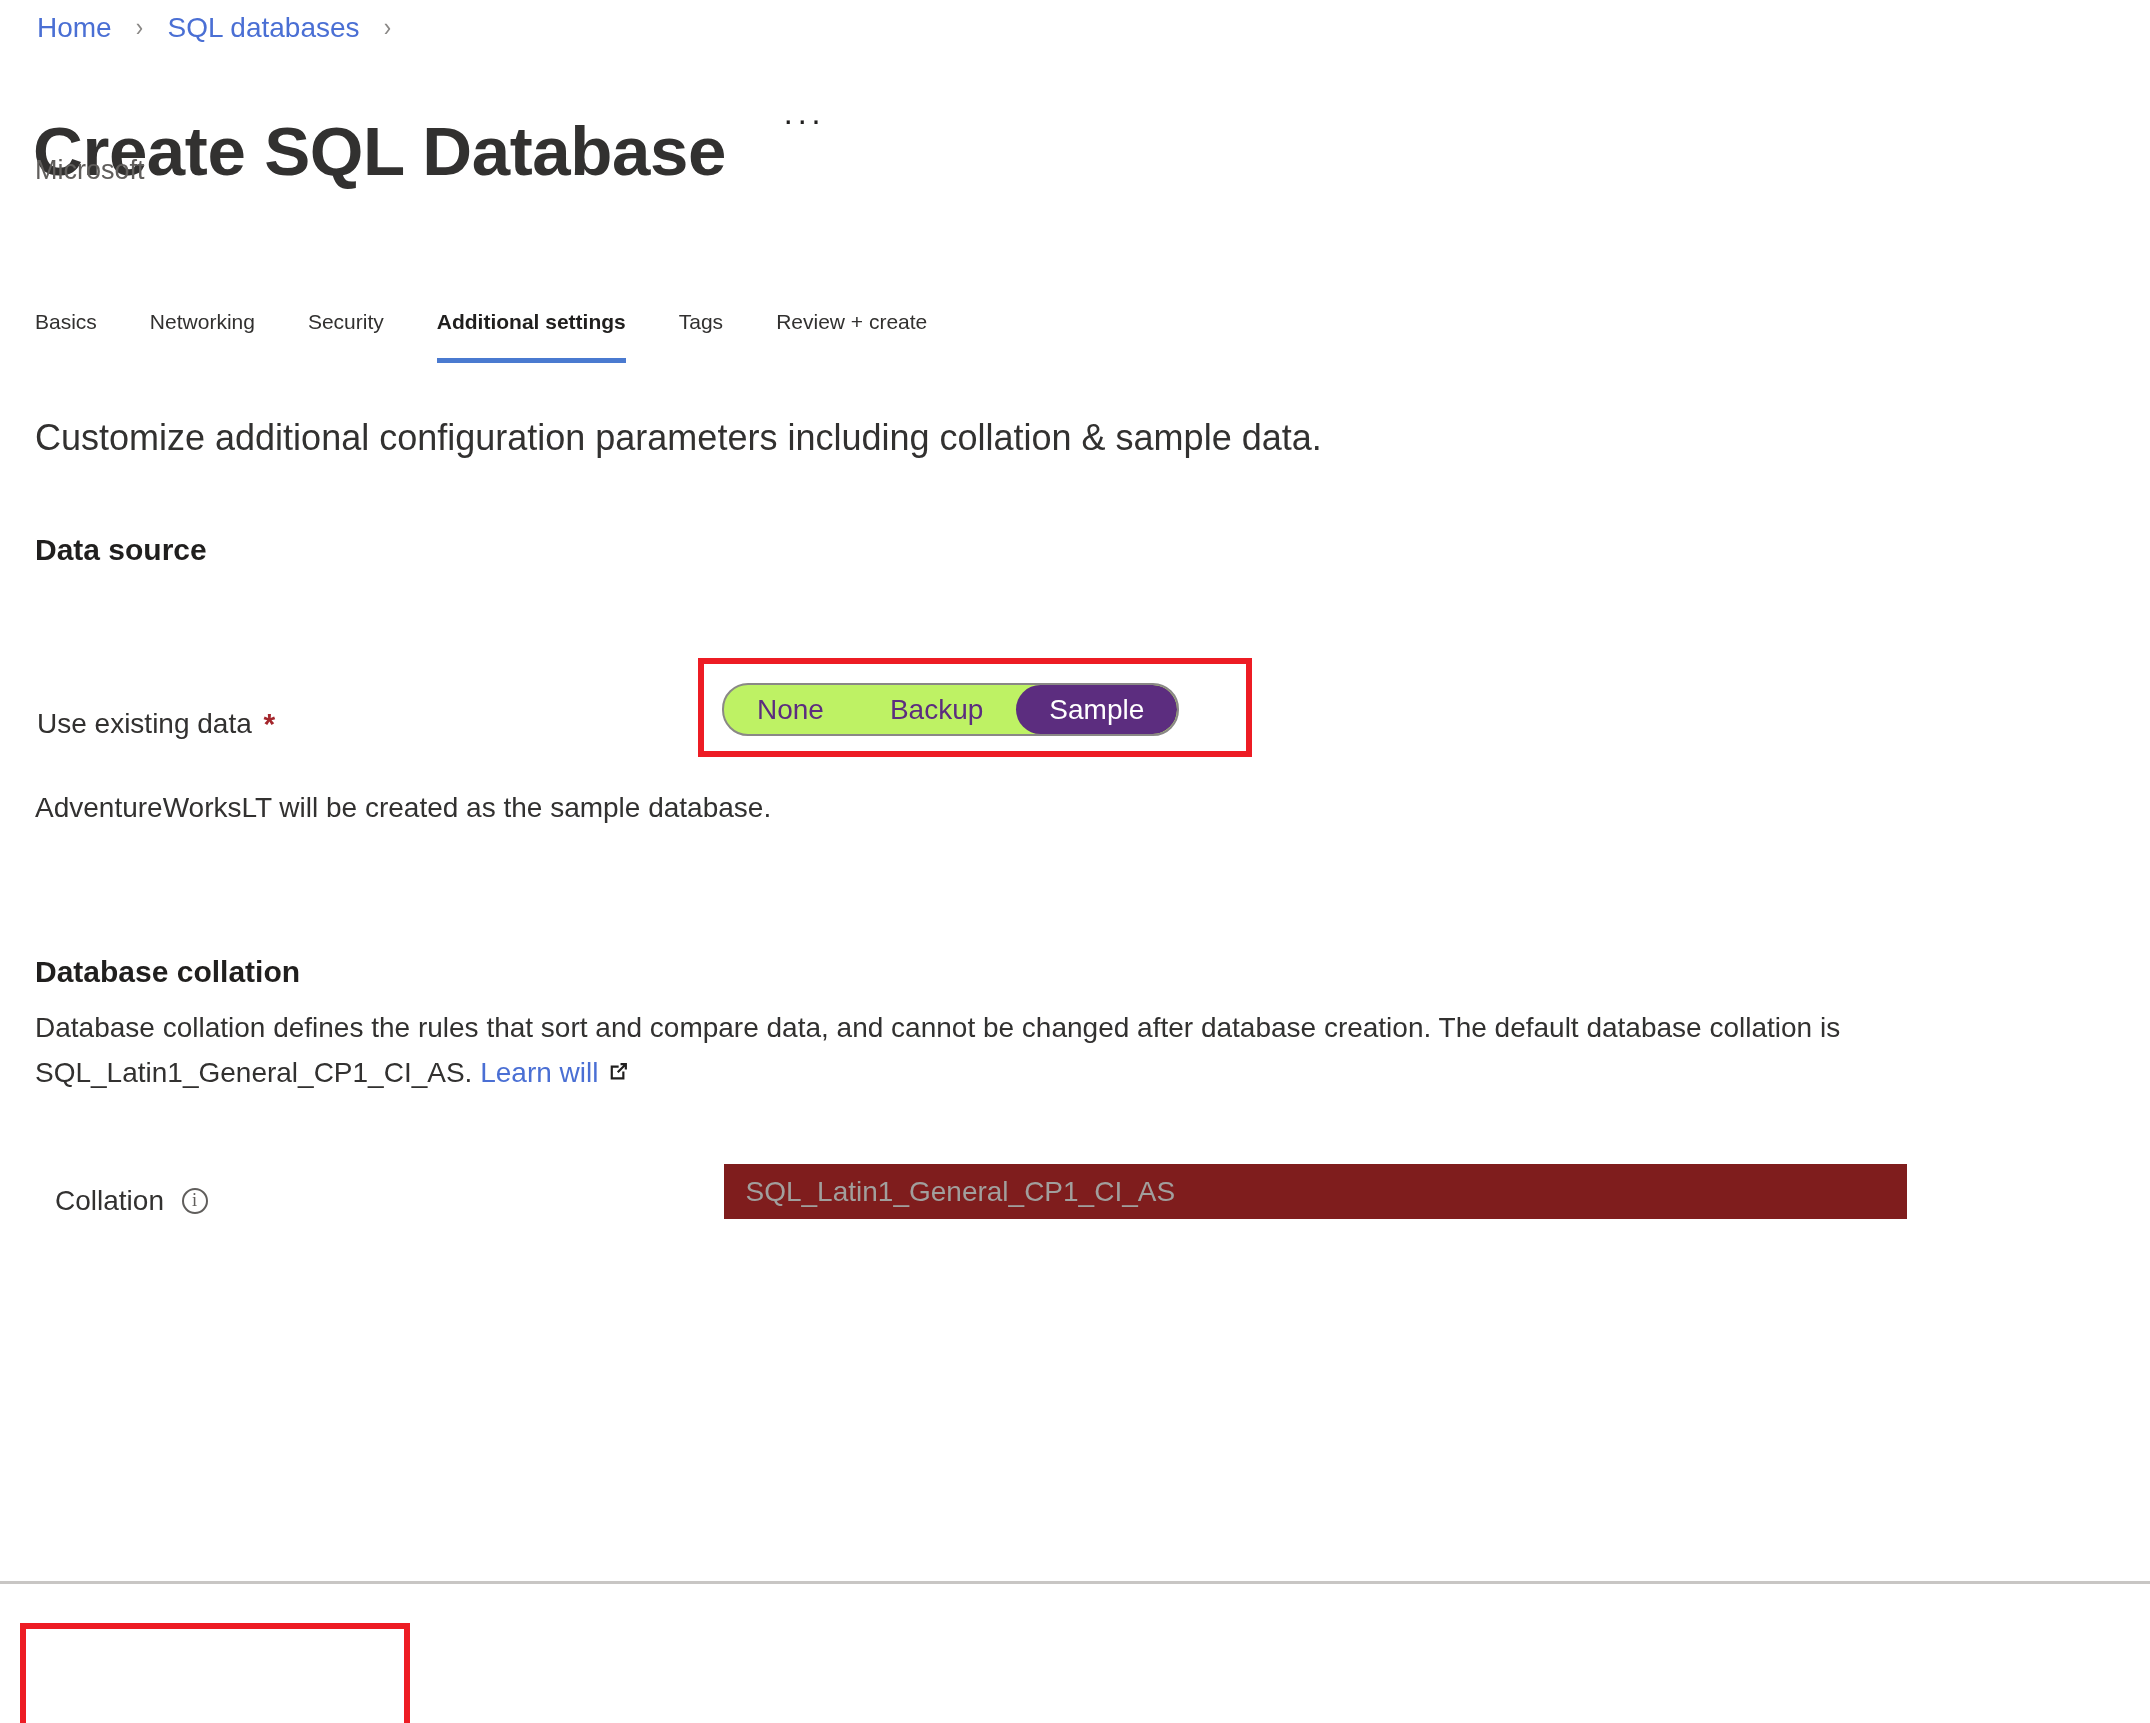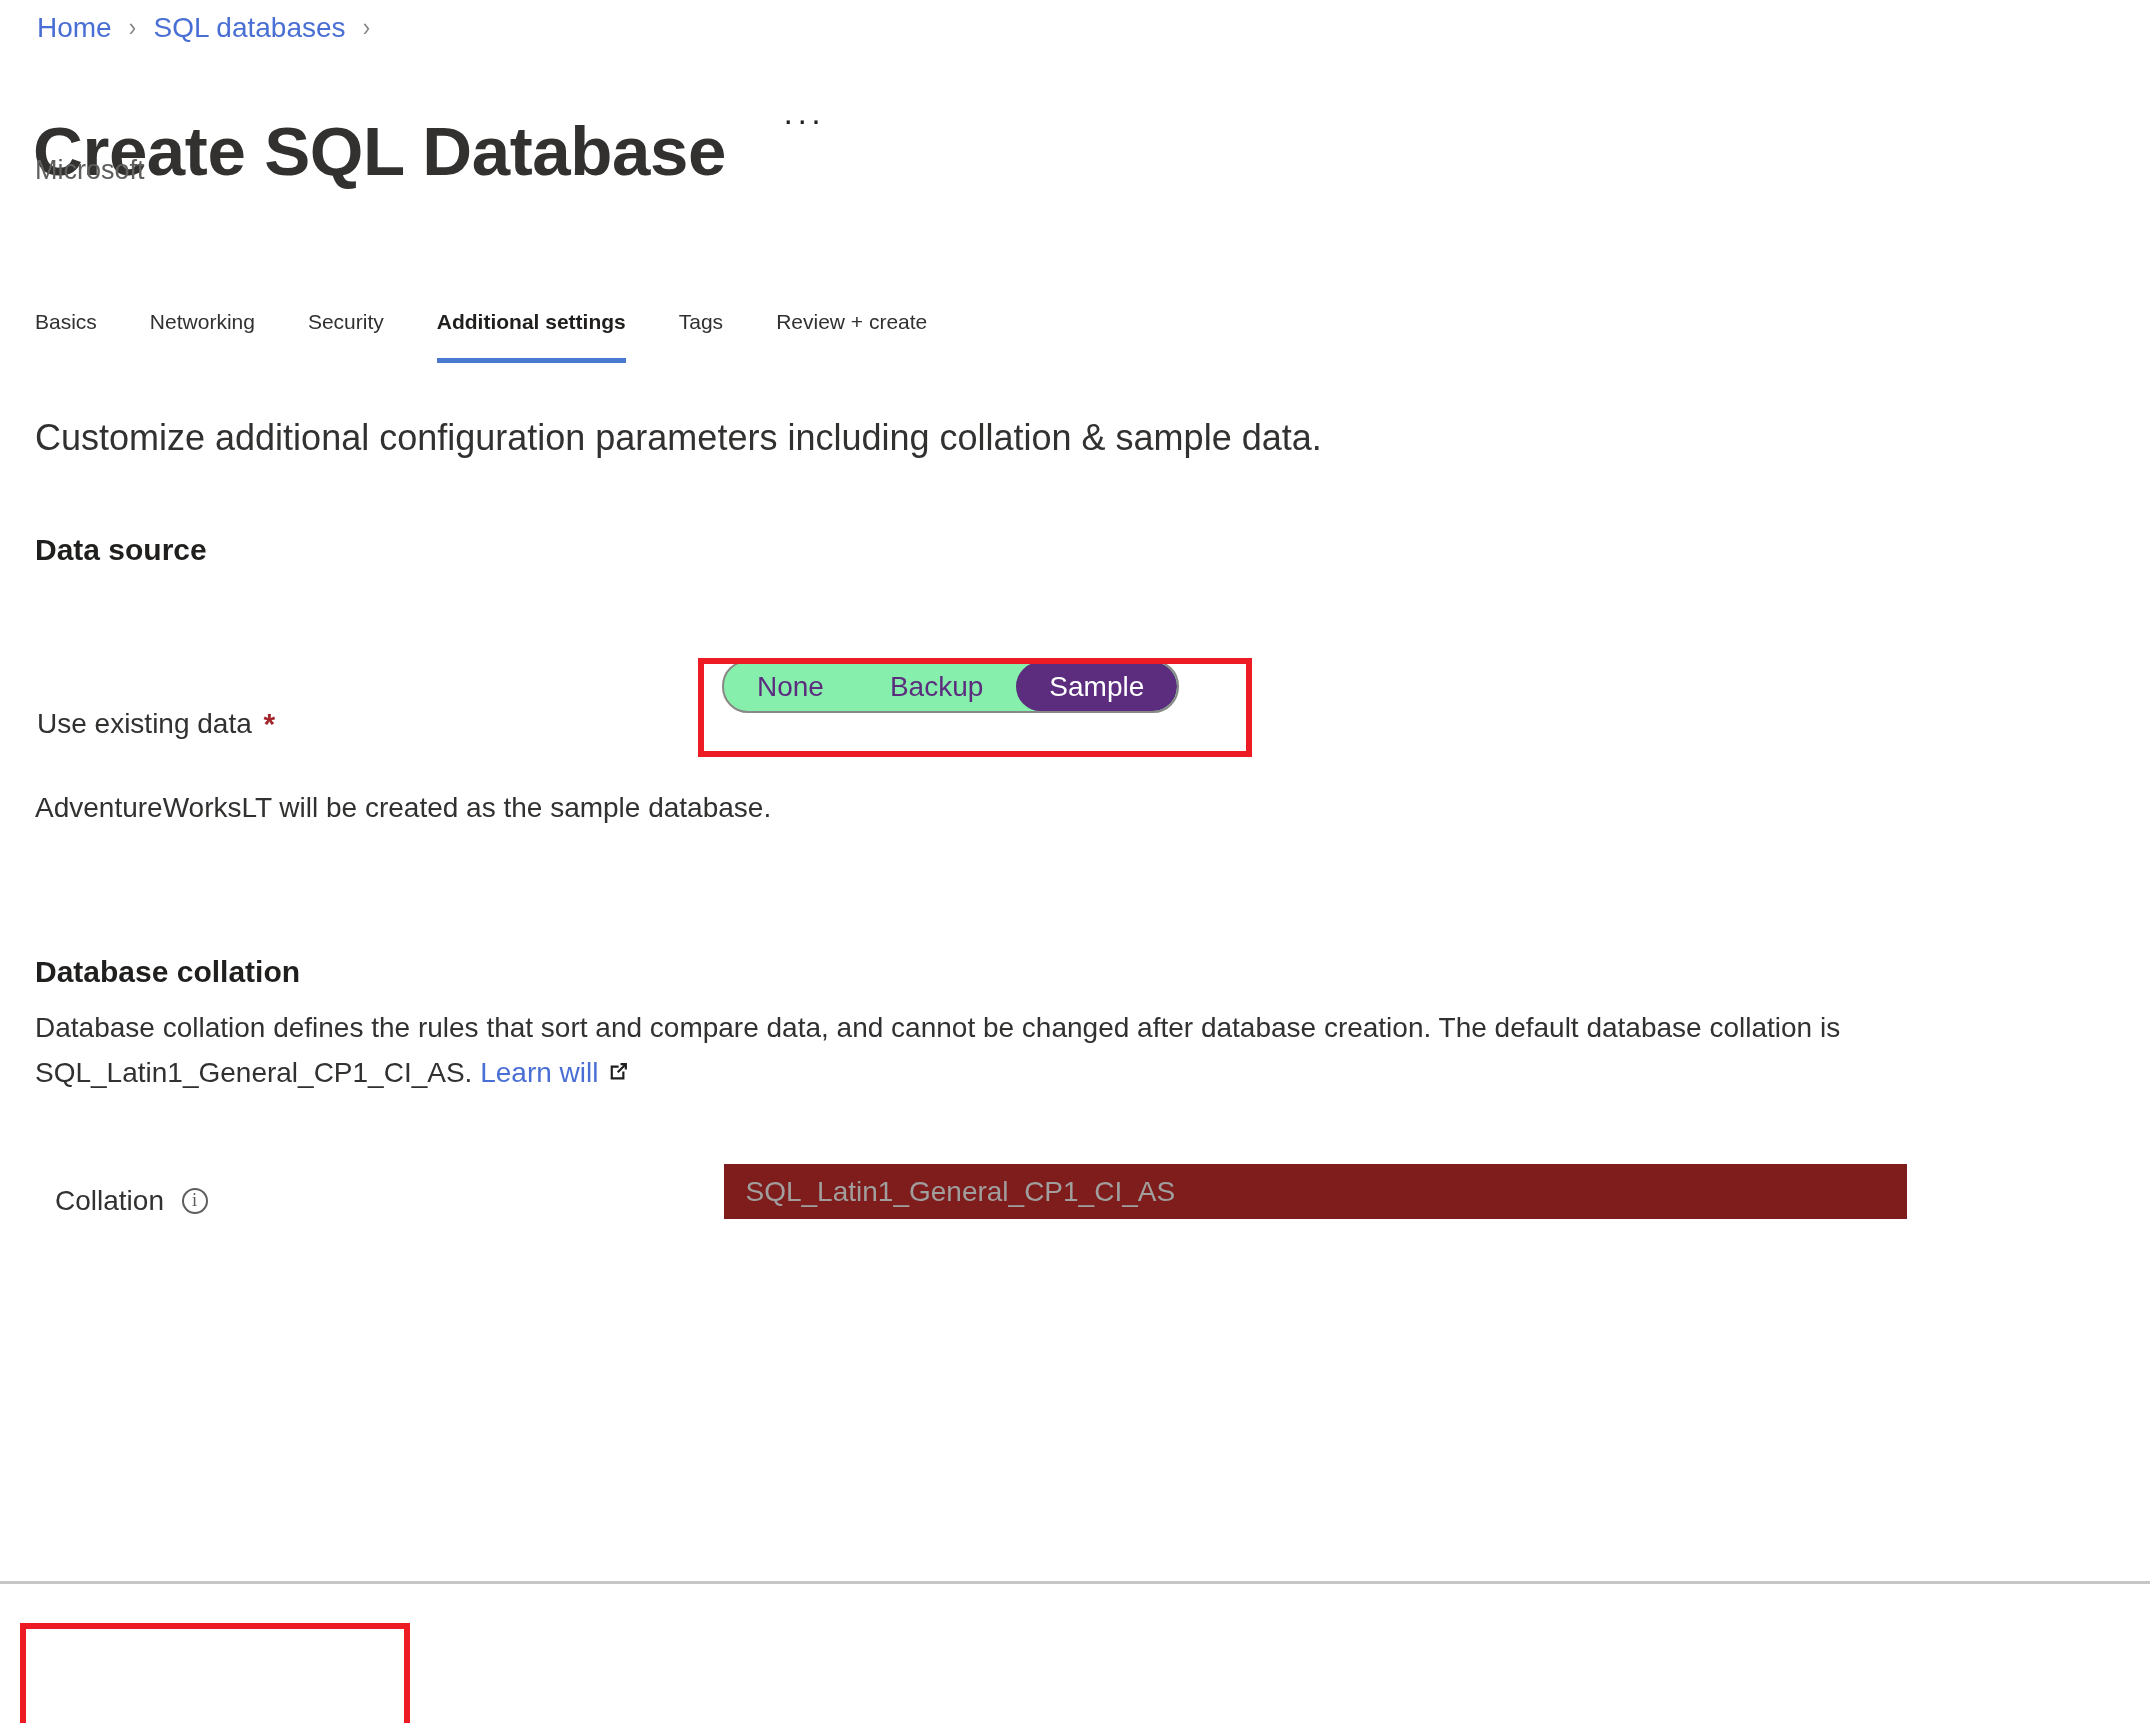--- a/index.html
+++ b/index.html
@@ -9,21 +9,21 @@
     background: #ffffff;
     font-family: "Liberation Sans", "DejaVu Sans", sans-serif;
     color: #201f1e;
     overflow: hidden;
   }
   .page { position: relative; width: 2150px; height: 1723px; background: #fff; }
 
   
   .breadcrumb {
     position: absolute; left: 37px; top: 9.8px;
-    display: flex; align-items: center; gap: 0px;
+    display: flex; align-items: center; gap: 7px;
     font-size: 28px; line-height: 35px;
   }
   .crumb-link { color: #4a6fd4; cursor: pointer; white-space: nowrap; }
   .crumb-sep {
     color: #8a8886; font-size: 26px; margin: 0 16.6px; font-weight: 300;
     transform: scaleX(0.85);
   }
 
   
   .title-row {
@@ -88,25 +88,25 @@
   
   .field-label {
     position: absolute; font-size: 28px; line-height: 37px; color: #323130;
     display: flex; align-items: center;
   }
   .lbl-useexisting { left: 37px; top: 705px; }
   .req-star { color: #a4262c; font-size: 30px; margin-left: 11.7px; font-weight: 700; }
 
   
   .seg-wrap {
-    position: absolute; left: 722px; top: 660px;
+    position: absolute; left: 722px; top: 683px;
     display: flex; align-items: center;
     height: 53px;
     border: 2px solid #8a8886; border-radius: 26px;
-    background: #86efac; overflow: hidden;
+    background: #bef264; overflow: hidden;
   }
   .seg-opt {
     display: flex; align-items: center; justify-content: center;
     height: 49px; padding: 0 33px;
     font-size: 28px; color: #5c2d7f; cursor: pointer;
     border-radius: 24.4px; white-space: nowrap; user-select: none;
   }
   .seg-opt.selected { background: #5c2d7f; color: #ffffff; text-align: center; }
 
   

